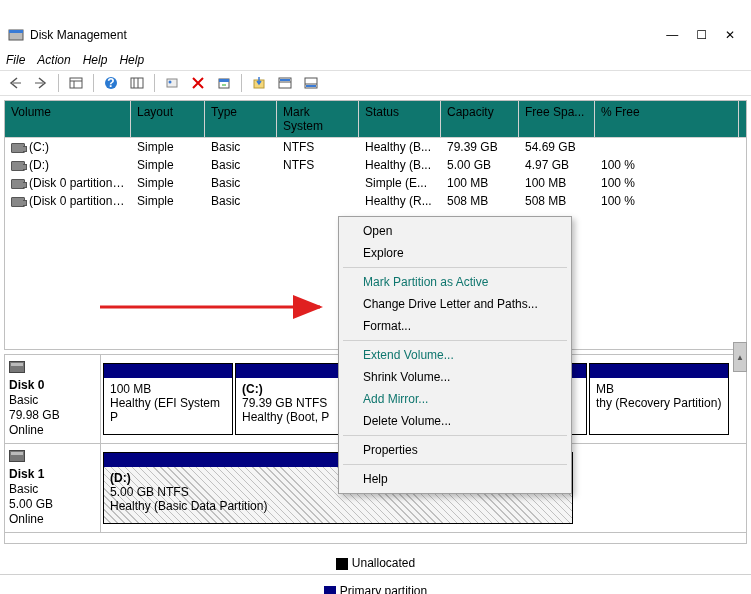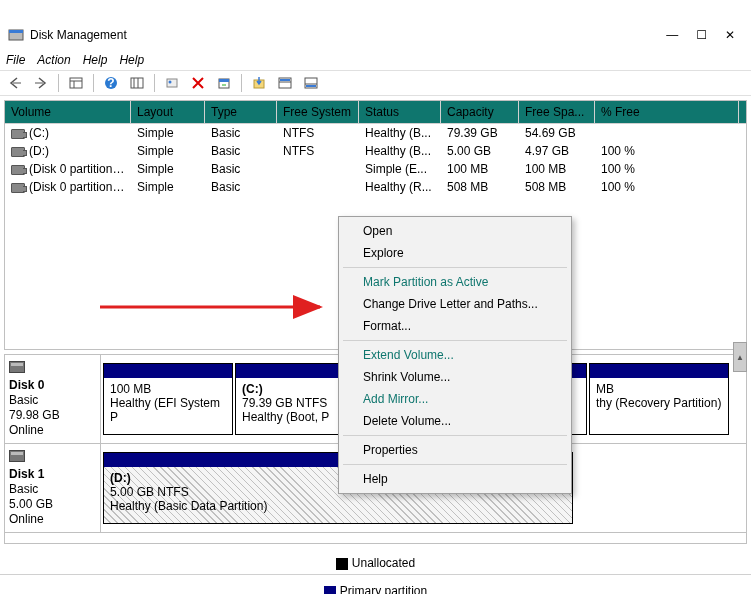--- a/index.html
+++ b/index.html
@@ -160,21 +160,21 @@
         <rect x="2" y="8" width="10" height="2" fill="#3a7bd5"></rect>
       </svg>
     </div>
 </div>
 
 <div class="volume-list">
   <div class="vl-head">
     <div class="col c0">Volume</div>
     <div class="col c1">Layout</div>
     <div class="col c2">Type</div>
-    <div class="col c3">Free System</div>
+    <div class="col c3">Mark System</div>
     <div class="col c4">Status</div>
     <div class="col c5">Capacity</div>
     <div class="col c6">Free Spa...</div>
     <div class="col c7">% Free</div>
   </div>
   <div id="vol-rows">
       <div class="vl-row">
         <div class="col c0"><span class="vol-icon"></span>(C:)</div>
         <div class="col c1">Simple</div>
         <div class="col c2">Basic</div>

